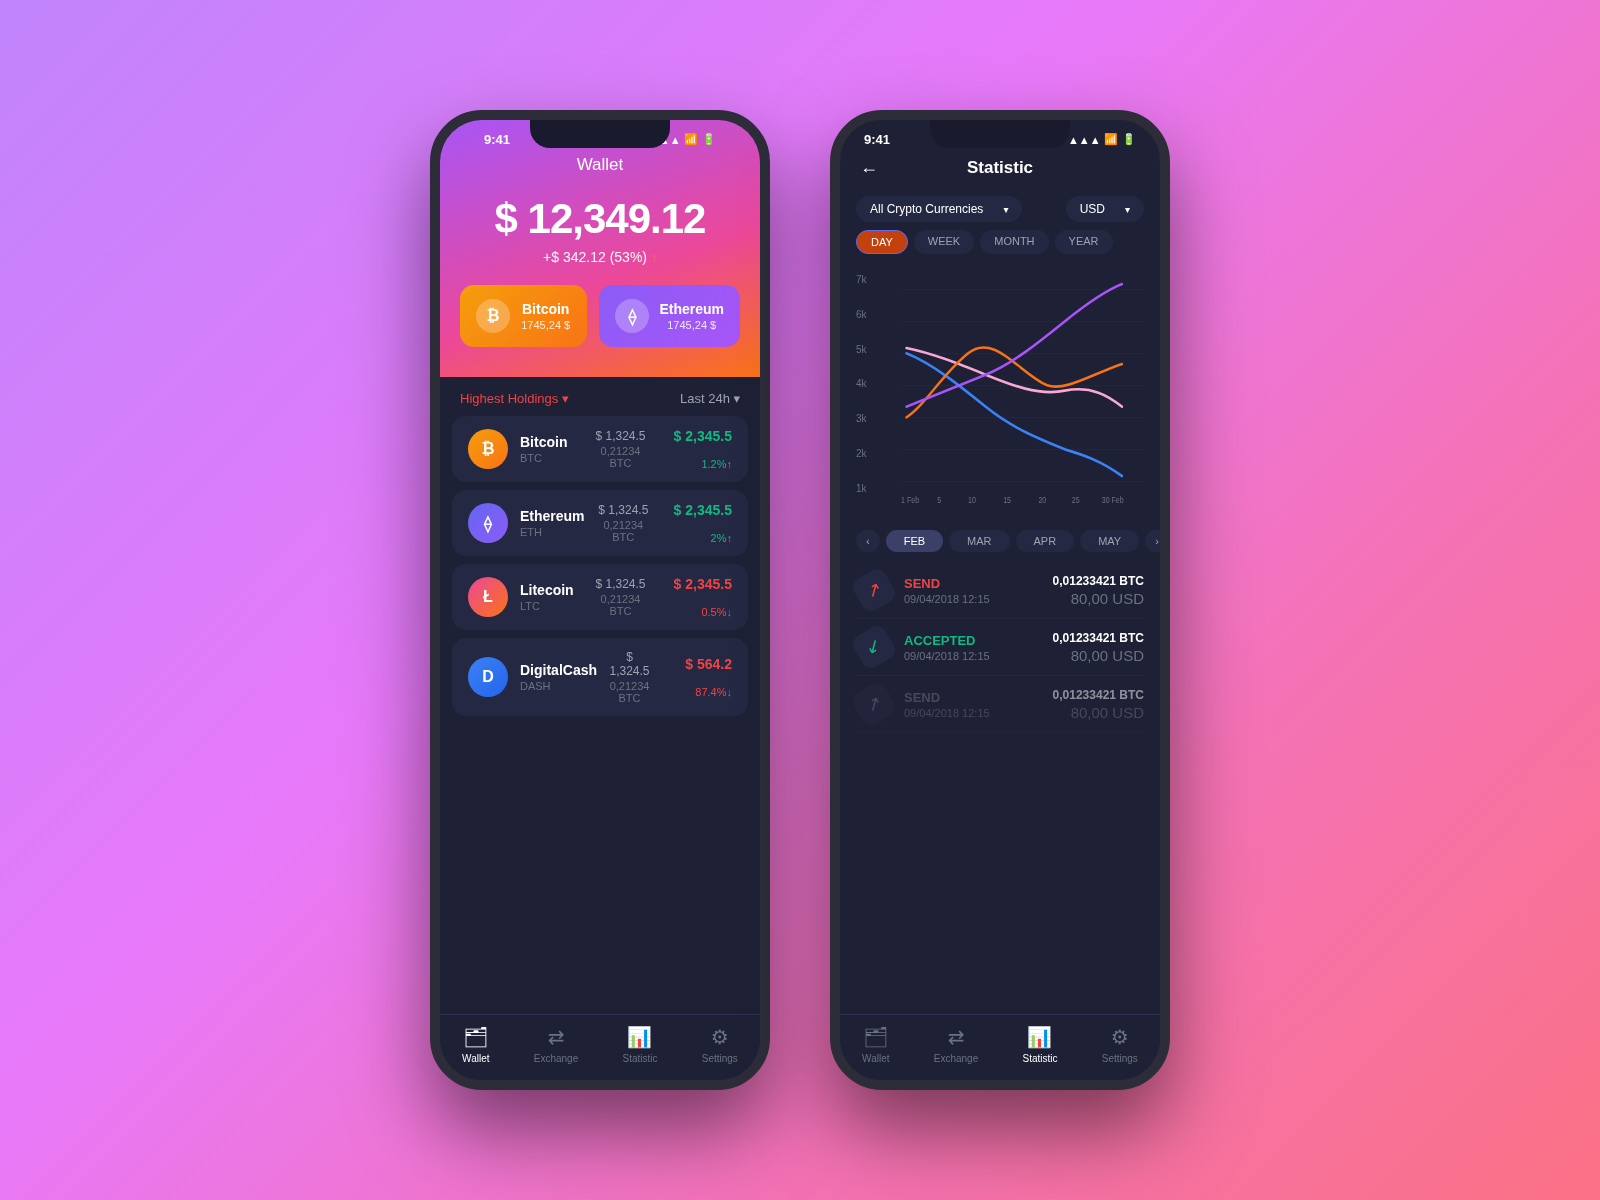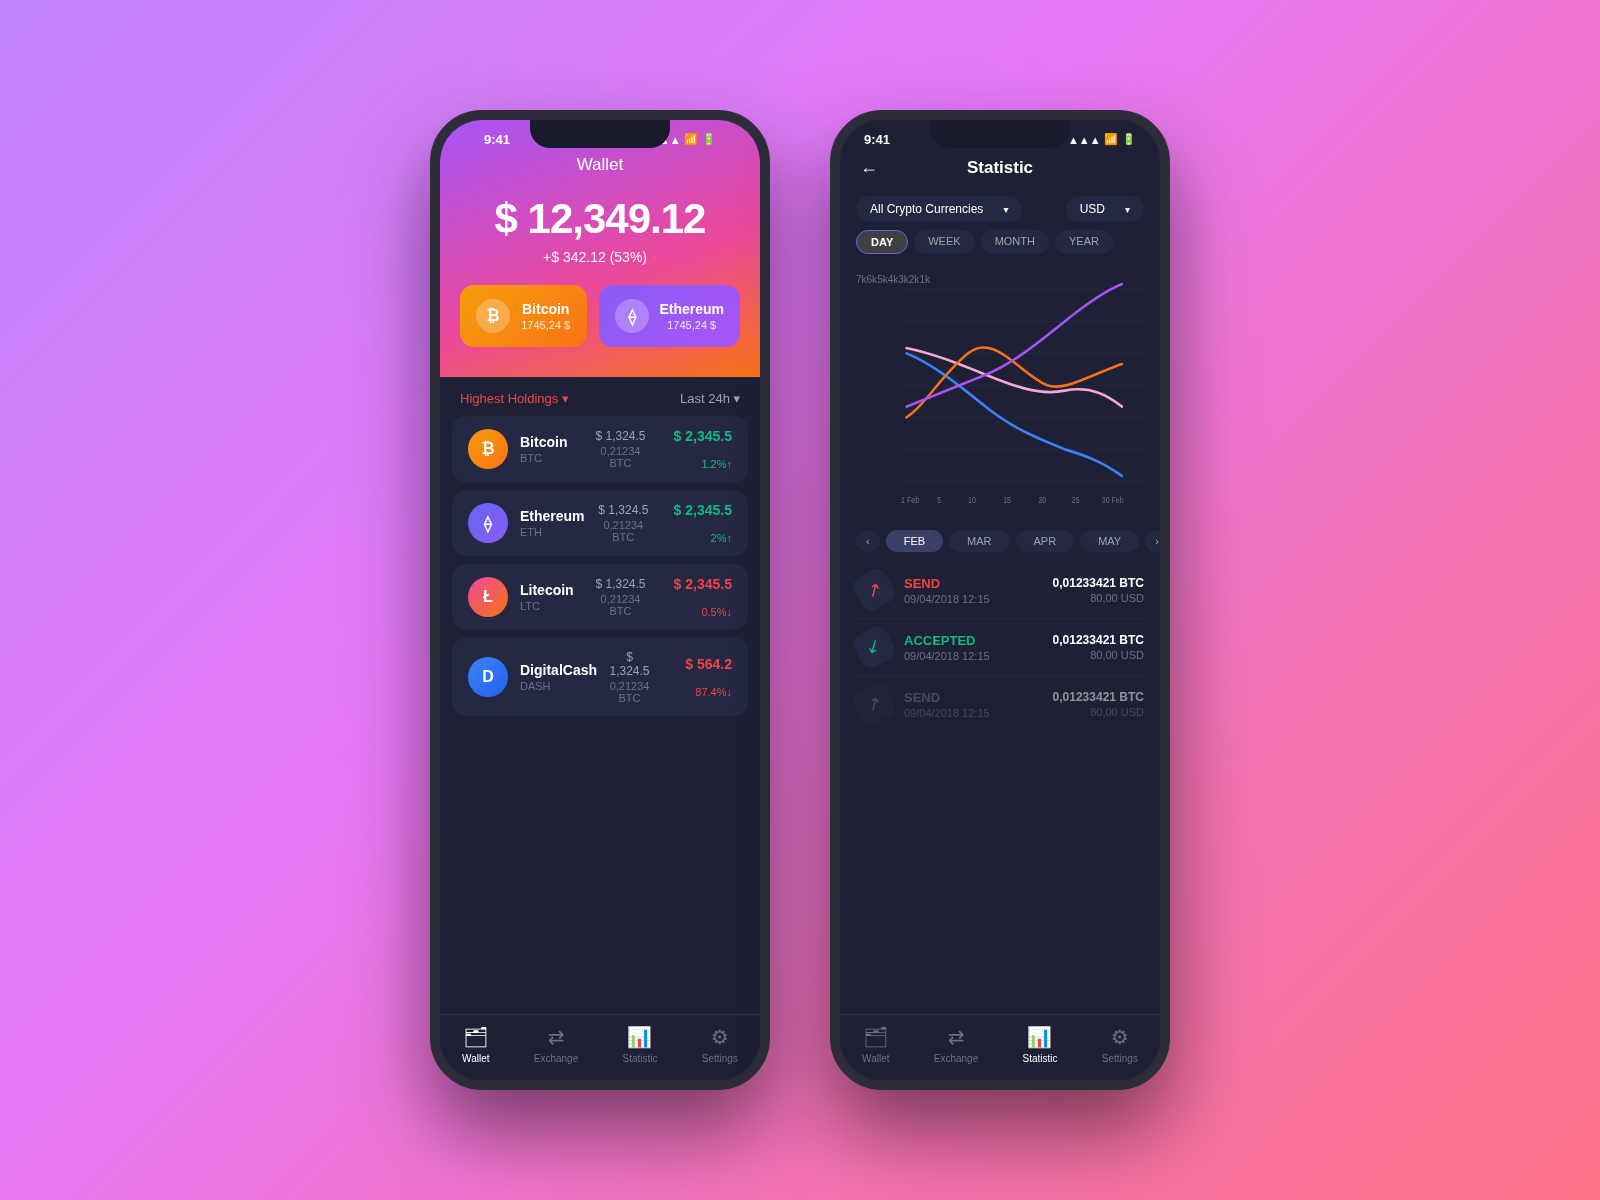--- a/index.html
+++ b/index.html
@@ -224,35 +224,35 @@
       padding: 0 16px 10px;
     }
     .time-btn {
       background: #252842;
       border-radius: 16px;
       padding: 5px 14px;
       color: #9ca3af;
       font-size: 11px;
       cursor: pointer;
     }
-    .time-btn.active { background: #404040; color: white; border: 1px solid #6366f1; font-weight: bold; }
+    .time-btn.active { background: #c2410c; color: white; border: 1px solid #6366f1; }
 
     
     .chart-area {
       padding: 4px 16px 0;
       position: relative;
       height: 260px;
     }
     .chart-y-labels {
       position: absolute;
       left: 16px;
       top: 10px;
       bottom: 30px;
       display: flex;
-      flex-direction: row;
+      flex-direction: column;
       justify-content: space-between;
       color: #6b7280;
       font-size: 10px;
     }
     .chart-svg {
       width: 100%;
       height: 100%;
     }
 
     .month-filters {
@@ -288,21 +288,21 @@
       font-size: 16px;
       flex-shrink: 0;
     }
     .tx-info { flex: 1; }
     .tx-type { font-size: 13px; font-weight: 700; }
     .tx-type.send { color: #ef4444; }
     .tx-type.accept { color: #10b981; }
     .tx-date { color: #6b7280; font-size: 11px; margin-top: 2px; }
     .tx-amount { text-align: right; }
     .tx-btc { color: white; font-size: 12px; font-weight: 600; }
-    .tx-usd { color: #6b7280; font-size: 11px; margin-top: 2px; }
+    .tx-usd { color: #6b7280; font-size: 15px; margin-top: 2px; }
 
     .stat-bottom-nav {
       background: #1e2035;
       border-top: 1px solid #2d3050;
       display: flex;
       justify-content: space-around;
       padding: 10px 0 16px;
     }
   </style>
 </head>

